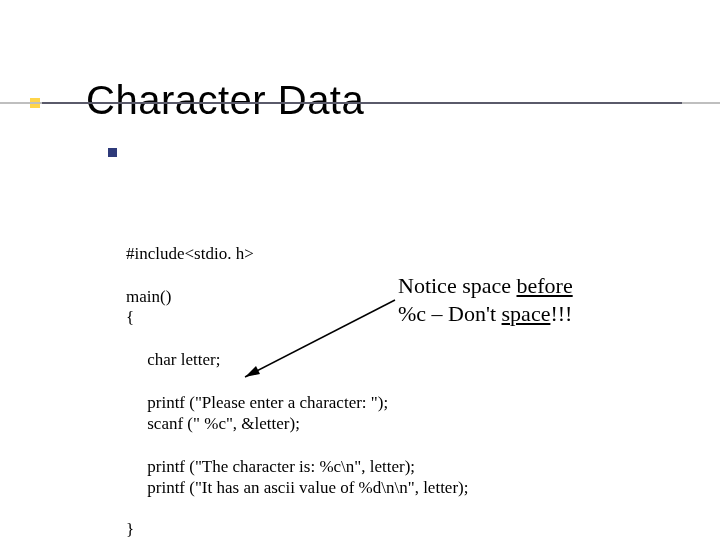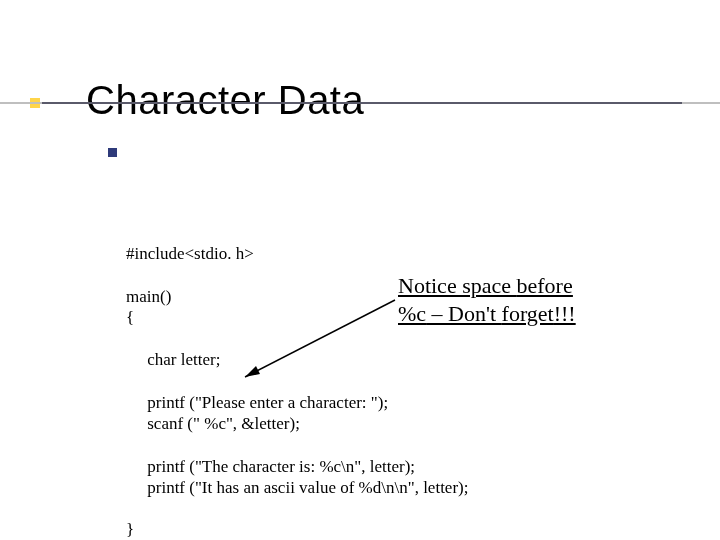--- a/index.html
+++ b/index.html
@@ -74,21 +74,20 @@
     white-space: pre;
     margin-top: 45px;
   }
   .annotation {
     position: absolute;
     left: 398px;
     top: 272px;
     font-family: "Times New Roman", Times, serif;
     font-size: 22px;
     line-height: 1.25;
-    text-decoration: underline;
   }
   .annotation .u {
     text-decoration: underline;
   }
   svg.arrow {
     position: absolute;
     left: 0;
     top: 0;
     width: 720px;
     height: 540px;
@@ -118,21 +117,21 @@
      printf ("Please enter a character: ");
      scanf (" %c", &amp;letter);
 
      printf ("The character is: %c\n", letter);
      printf ("It has an ascii value of %d\n\n", letter);
 
 }</div>
 
   <div class="annotation">
     <span>Notice space </span><span class="u">before</span><br>
-    <span>%c</span><span> – Don't </span><span class="u">forget</span><span>!!!</span>
+    <span>%c</span><span> – Don't </span><span class="u">space</span><span>!!!</span>
   </div>
 
   <svg class="arrow">
     <line x1="395" y1="300" x2="245" y2="377" stroke="#000" stroke-width="1.5"></line>
     <polygon points="245,377 256,366 260,374" fill="#000"></polygon>
   </svg>
 
 </div>
 
 </body></html>

